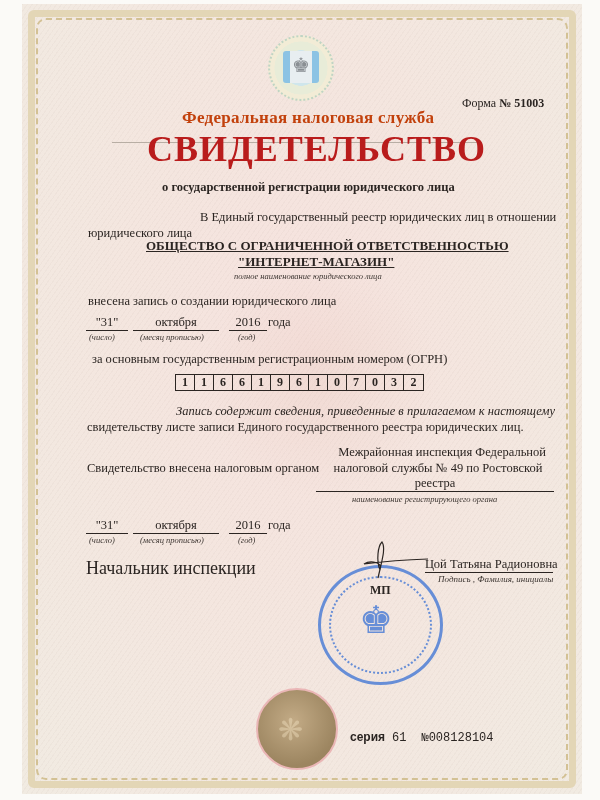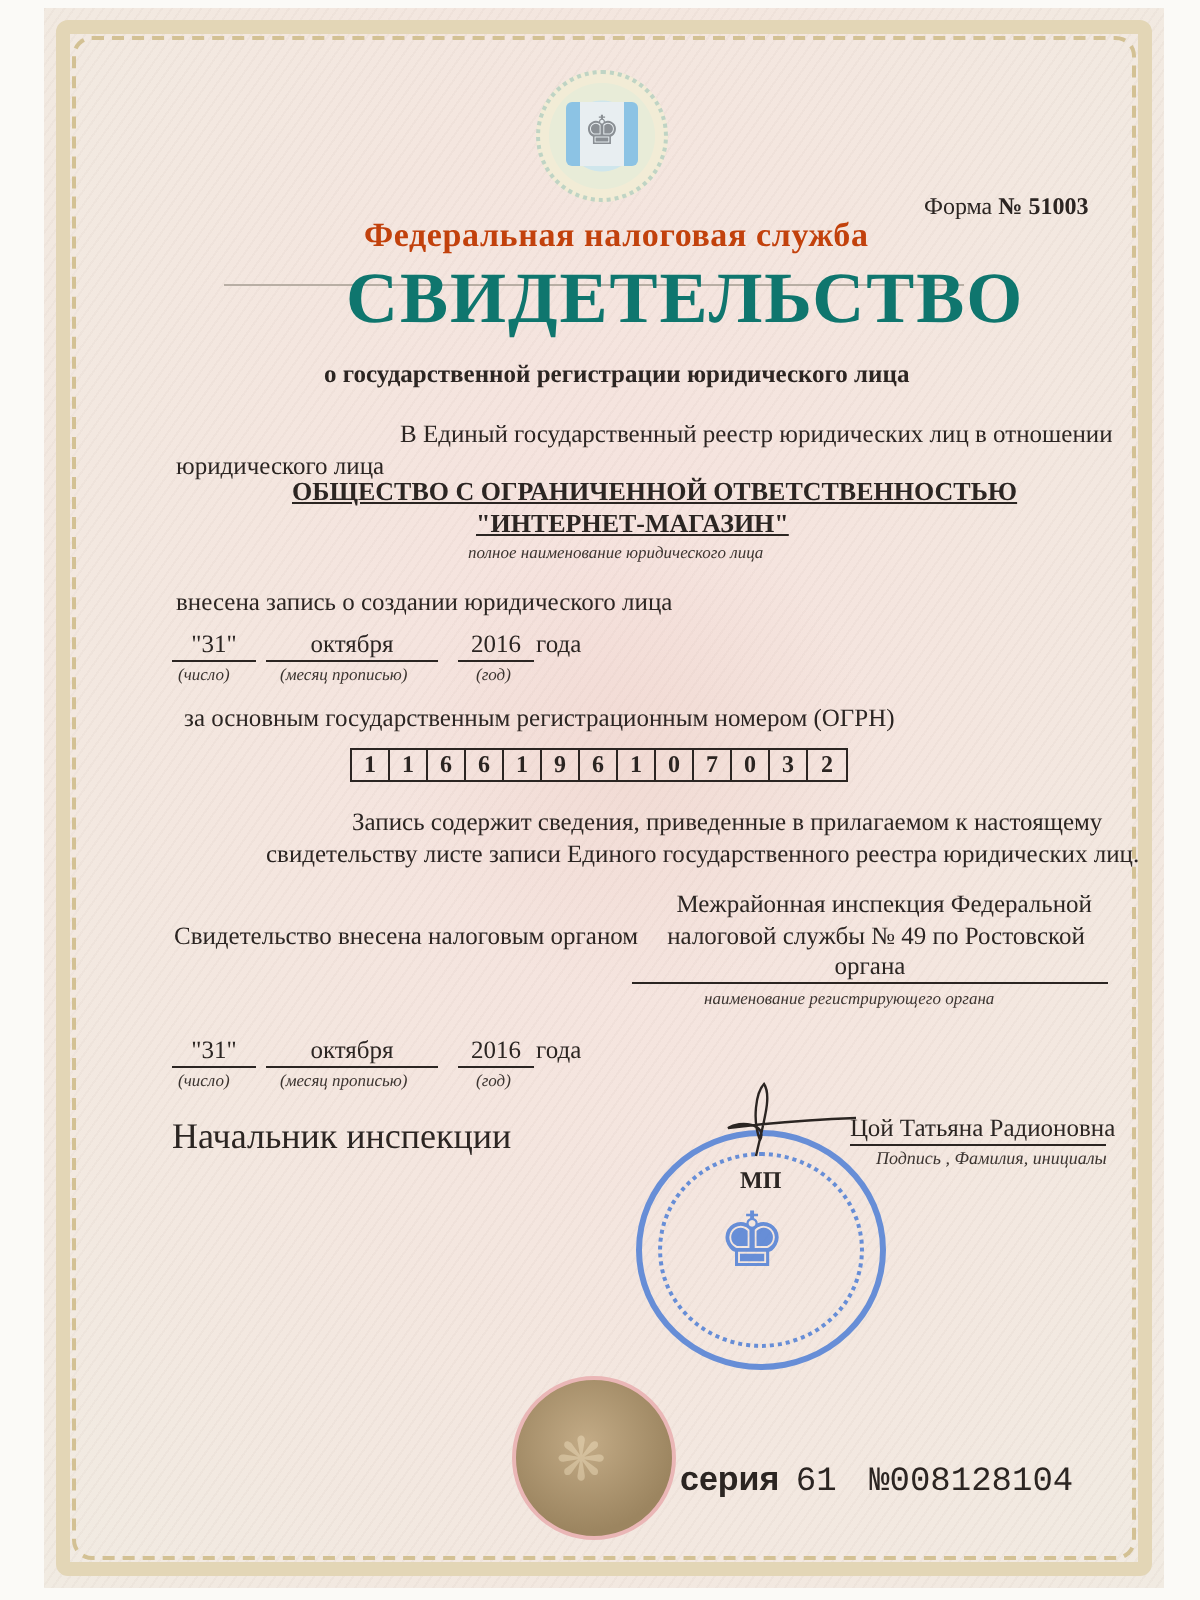--- a/index.html
+++ b/index.html
@@ -84,21 +84,21 @@
   <div class="emblem-eagle">♚</div>
 </div>
 
 <div class="abs" style="left:462px;top:96px;font-size:12px;">
   <span>Форма</span>
   <span class="bold">№ 51003</span>
 </div>
 
 <div class="abs bold" style="left:182px;top:108px;font-size:17px;color:#c2410c;letter-spacing:0.3px;">Федеральная налоговая служба</div>
 <div class="title-rule"></div>
-<div class="abs bold" style="left:173px;top:128px;font-size:36px;color:#0f766e;letter-spacing:1px;">СВИДЕТЕЛЬСТВО</div>
+<div class="abs bold" style="left:147px;top:128px;font-size:36px;color:#b91c1c;letter-spacing:1px;">СВИДЕТЕЛЬСТВО</div>
 <div class="abs bold" style="left:162px;top:180px;font-size:12.5px;">о государственной регистрации юридического лица</div>
 
 <div class="abs" style="left:200px;top:210px;font-size:12.5px;">В Единый государственный реестр юридических лиц в отношении</div>
 <div class="abs" style="left:88px;top:226px;font-size:12.5px;">юридического лица</div>
 <div class="abs bold" style="left:146px;top:238px;font-size:13px;text-decoration:underline;">ОБЩЕСТВО С ОГРАНИЧЕННОЙ ОТВЕТСТВЕННОСТЬЮ</div>
 <div class="abs bold" style="left:238px;top:254px;font-size:13px;text-decoration:underline;">"ИНТЕРНЕТ-МАГАЗИН"</div>
 <div class="abs ital" style="left:234px;top:271px;">полное наименование юридического лица</div>
 <div class="abs" style="left:88px;top:294px;font-size:12.5px;">внесена запись о создании юридического лица</div>
 
 <div class="abs uline" style="left:86px;top:315px;width:42px;font-size:12.5px;">"31"</div>
@@ -120,27 +120,27 @@
   <div class="ogrn-cell">9</div>
   <div class="ogrn-cell">6</div>
   <div class="ogrn-cell">1</div>
   <div class="ogrn-cell">0</div>
   <div class="ogrn-cell">7</div>
   <div class="ogrn-cell">0</div>
   <div class="ogrn-cell">3</div>
   <div class="ogrn-cell">2</div>
 </div>
 
-<div class="abs" style="left:176px;top:404px;font-size:12.5px;">Запись содержит сведения, приведенные в прилагаемом к настоящему</div>
-<div class="abs" style="left:87px;top:420px;font-size:12.5px;margin-left:46px;">свидетельству листе записи Единого государственного реестра юридических лиц.</div>
+<div class="abs" style="left:176px;top:404px;font-size:12.5px;font-style:italic;">Запись содержит сведения, приведенные в прилагаемом к настоящему</div>
+<div class="abs" style="left:87px;top:420px;font-size:12.5px;">свидетельству листе записи Единого государственного реестра юридических лиц.</div>
 
 <div class="abs" style="left:87px;top:461px;font-size:12.5px;">Свидетельство внесена налоговым органом</div>
 <div class="abs" style="left:330px;top:445px;width:216px;text-align:right;font-size:12.5px;">Межрайонная инспекция Федеральной</div>
 <div class="abs" style="left:330px;top:461px;width:216px;text-align:center;font-size:12.5px;">налоговой службы № 49 по Ростовской</div>
-<div class="abs uline" style="left:316px;top:476px;width:238px;font-size:12.5px;">органа</div>
+<div class="abs uline" style="left:316px;top:476px;width:238px;font-size:12.5px;">реестра</div>
 <div class="abs ital" style="left:352px;top:494px;">наименование регистрирующего органа</div>
 
 <div class="abs uline" style="left:86px;top:518px;width:42px;font-size:12.5px;">"31"</div>
 <div class="abs uline" style="left:133px;top:518px;width:86px;font-size:12.5px;">октября</div>
 <div class="abs uline" style="left:229px;top:518px;width:38px;font-size:12.5px;">2016</div>
 <div class="abs" style="left:268px;top:518px;font-size:12.5px;">года</div>
 <div class="abs ital" style="left:89px;top:535px;">(число)</div>
 <div class="abs ital" style="left:140px;top:535px;">(месяц прописью)</div>
 <div class="abs ital" style="left:238px;top:535px;">(год)</div>
 
@@ -156,17 +156,17 @@
 </svg>
 
 <div class="abs uline" style="left:425px;top:557px;width:128px;font-size:12.5px;text-align:right;">Цой Татьяна Радионовна</div>
 <div class="abs ital" style="left:438px;top:574px;font-size:9px;">Подпись , Фамилия, инициалы</div>
 <div class="mp">МП</div>
 
 <div class="seal">
   <div class="seal-inner">❋</div>
 </div>
 
-<div class="abs" style="left:340px;top:730px;font-size:17px;">
+<div class="abs" style="left:350px;top:730px;font-size:12px;">
   <span class="bold" style="font-family:'Liberation Sans',sans-serif;">серия</span>
   <span style="font-family:'Liberation Mono',monospace;margin-left:4px;">61</span>
   <span style="font-family:'Liberation Mono',monospace;margin-left:12px;">№008128104</span>
 </div>
 
 </body></html>

